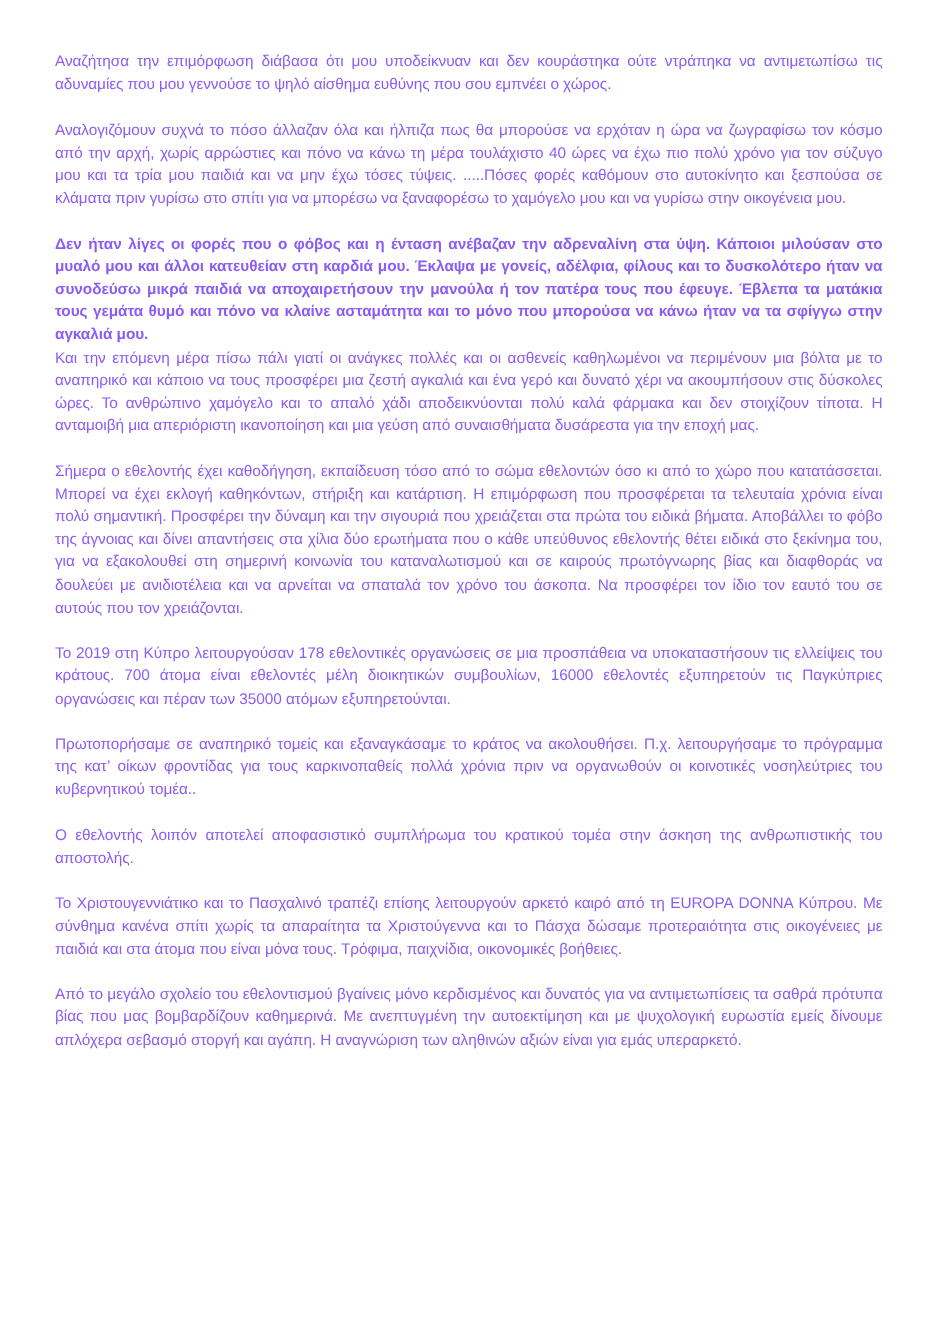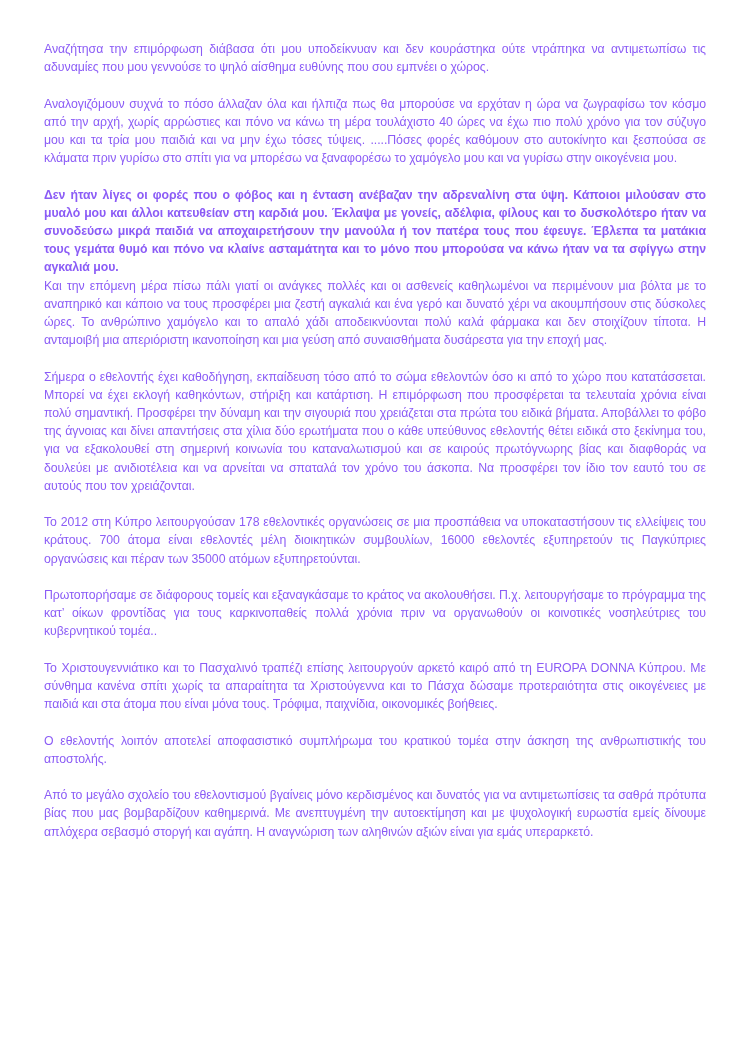--- a/index.html
+++ b/index.html
@@ -23,18 +23,18 @@
 </style>
 </head>
 <body>
 
 <div class="page">
   <p class="para">Αναζήτησα την επιμόρφωση διάβασα ότι μου υποδείκνυαν και δεν κουράστηκα ούτε ντράπηκα να αντιμετωπίσω τις αδυναμίες που μου γεννούσε το ψηλό αίσθημα ευθύνης που σου εμπνέει ο χώρος.</p>
   <p class="para">Αναλογιζόμουν συχνά το πόσο άλλαζαν όλα και ήλπιζα πως θα μπορούσε να ερχόταν η ώρα να ζωγραφίσω τον κόσμο από την αρχή, χωρίς αρρώστιες και πόνο να κάνω τη μέρα τουλάχιστο 40 ώρες να έχω πιο πολύ χρόνο για τον σύζυγο μου και τα τρία μου παιδιά και να μην έχω τόσες τύψεις. .....Πόσες φορές καθόμουν στο αυτοκίνητο και ξεσπούσα σε κλάματα πριν γυρίσω στο σπίτι για να μπορέσω να ξαναφορέσω το χαμόγελο μου και να γυρίσω στην οικογένεια μου.</p>
   <p class="para tight">Δεν ήταν λίγες οι φορές που ο φόβος και η ένταση ανέβαζαν την αδρεναλίνη στα ύψη. Κάποιοι μιλούσαν στο μυαλό μου και άλλοι κατευθείαν στη καρδιά μου. Έκλαψα με γονείς, αδέλφια, φίλους και το δυσκολότερο ήταν να συνοδεύσω μικρά παιδιά να αποχαιρετήσουν την μανούλα ή τον πατέρα τους που έφευγε. Έβλεπα τα ματάκια τους γεμάτα θυμό και πόνο να κλαίνε ασταμάτητα και το μόνο που μπορούσα να κάνω ήταν να τα σφίγγω στην αγκαλιά μου.</p>
   <p class="para">Και την επόμενη μέρα πίσω πάλι γιατί οι ανάγκες πολλές και οι ασθενείς καθηλωμένοι να περιμένουν μια βόλτα με το αναπηρικό και κάποιο να τους προσφέρει μια ζεστή αγκαλιά και ένα γερό και δυνατό χέρι να ακουμπήσουν στις δύσκολες ώρες. Το ανθρώπινο χαμόγελο και το απαλό χάδι αποδεικνύονται πολύ καλά φάρμακα και δεν στοιχίζουν τίποτα. Η ανταμοιβή μια απεριόριστη ικανοποίηση και μια γεύση από συναισθήματα δυσάρεστα για την εποχή μας.</p>
   <p class="para">Σήμερα ο εθελοντής έχει καθοδήγηση, εκπαίδευση τόσο από το σώμα εθελοντών όσο κι από το χώρο που κατατάσσεται. Μπορεί να έχει εκλογή καθηκόντων, στήριξη και κατάρτιση. Η επιμόρφωση που προσφέρεται τα τελευταία χρόνια είναι πολύ σημαντική. Προσφέρει την δύναμη και την σιγουριά που χρειάζεται στα πρώτα του ειδικά βήματα. Αποβάλλει το φόβο της άγνοιας και δίνει απαντήσεις στα χίλια δύο ερωτήματα που ο κάθε υπεύθυνος εθελοντής θέτει ειδικά στο ξεκίνημα του, για να εξακολουθεί στη σημερινή κοινωνία του καταναλωτισμού και σε καιρούς πρωτόγνωρης βίας και διαφθοράς να δουλεύει με ανιδιοτέλεια και να αρνείται να σπαταλά τον χρόνο του άσκοπα. Να προσφέρει τον ίδιο τον εαυτό του σε αυτούς που τον χρειάζονται.</p>
-  <p class="para">Το 2012 στη Κύπρο λειτουργούσαν 178 εθελοντικές οργανώσεις σε μια προσπάθεια να υποκαταστήσουν τις ελλείψεις του κράτους. 700 άτομα είναι εθελοντές μέλη διοικητικών συμβουλίων, 16000 εθελοντές εξυπηρετούν τις Παγκύπριες οργανώσεις και πέραν των 35000 ατόμων εξυπηρετούνται.</p>
-  <p class="para">Πρωτοπορήσαμε σε διάφορους τομείς και εξαναγκάσαμε το κράτος να ακολουθήσει. Π.χ. λειτουργήσαμε το πρόγραμμα της κατ’ οίκων φροντίδας για τους καρκινοπαθείς πολλά χρόνια πριν να οργανωθούν οι κοινοτικές νοσηλεύτριες του κυβερνητικού τομέα..</p>
+  <p class="para">Το 2019 στη Κύπρο λειτουργούσαν 178 εθελοντικές οργανώσεις σε μια προσπάθεια να υποκαταστήσουν τις ελλείψεις του κράτους. 700 άτομα είναι εθελοντές μέλη διοικητικών συμβουλίων, 16000 εθελοντές εξυπηρετούν τις Παγκύπριες οργανώσεις και πέραν των 35000 ατόμων εξυπηρετούνται.</p>
+  <p class="para">Πρωτοπορήσαμε σε αναπηρικό τομείς και εξαναγκάσαμε το κράτος να ακολουθήσει. Π.χ. λειτουργήσαμε το πρόγραμμα της κατ’ οίκων φροντίδας για τους καρκινοπαθείς πολλά χρόνια πριν να οργανωθούν οι κοινοτικές νοσηλεύτριες του κυβερνητικού τομέα..</p>
+  <p class="para">Ο εθελοντής λοιπόν αποτελεί αποφασιστικό συμπλήρωμα του κρατικού τομέα στην άσκηση της ανθρωπιστικής του αποστολής.</p>
   <p class="para">Το Χριστουγεννιάτικο και το Πασχαλινό τραπέζι επίσης λειτουργούν αρκετό καιρό από τη EUROPA DONNA Κύπρου. Με σύνθημα κανένα σπίτι χωρίς τα απαραίτητα τα Χριστούγεννα και το Πάσχα δώσαμε προτεραιότητα στις οικογένειες με παιδιά και στα άτομα που είναι μόνα τους. Τρόφιμα, παιχνίδια, οικονομικές βοήθειες.</p>
-  <p class="para">Ο εθελοντής λοιπόν αποτελεί αποφασιστικό συμπλήρωμα του κρατικού τομέα στην άσκηση της ανθρωπιστικής του αποστολής.</p>
   <p class="para"> Από το μεγάλο σχολείο του εθελοντισμού βγαίνεις μόνο κερδισμένος και δυνατός για να αντιμετωπίσεις τα σαθρά πρότυπα βίας που μας βομβαρδίζουν καθημερινά. Με ανεπτυγμένη την αυτοεκτίμηση και με ψυχολογική ευρωστία εμείς δίνουμε απλόχερα σεβασμό στοργή και αγάπη. Η αναγνώριση των αληθινών αξιών είναι για εμάς υπεραρκετό.</p>
 </div>
 
 </body></html>

